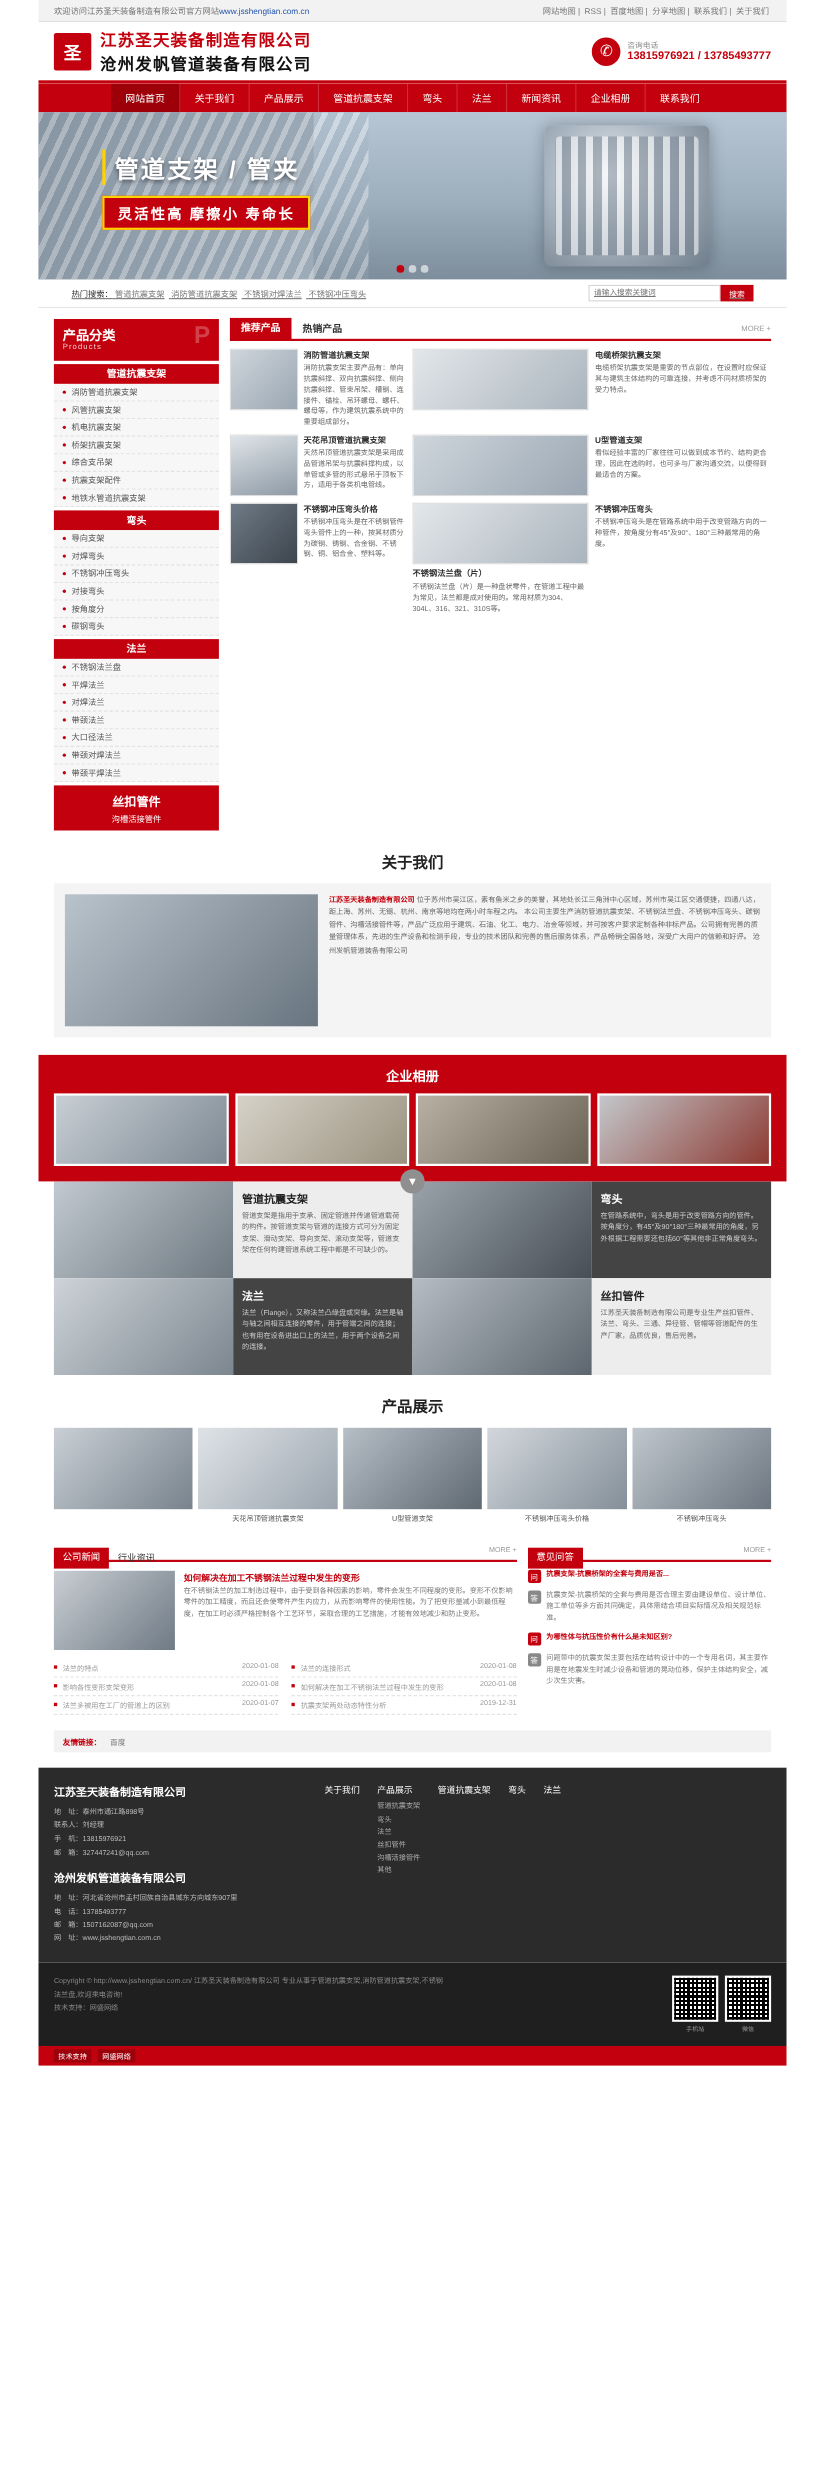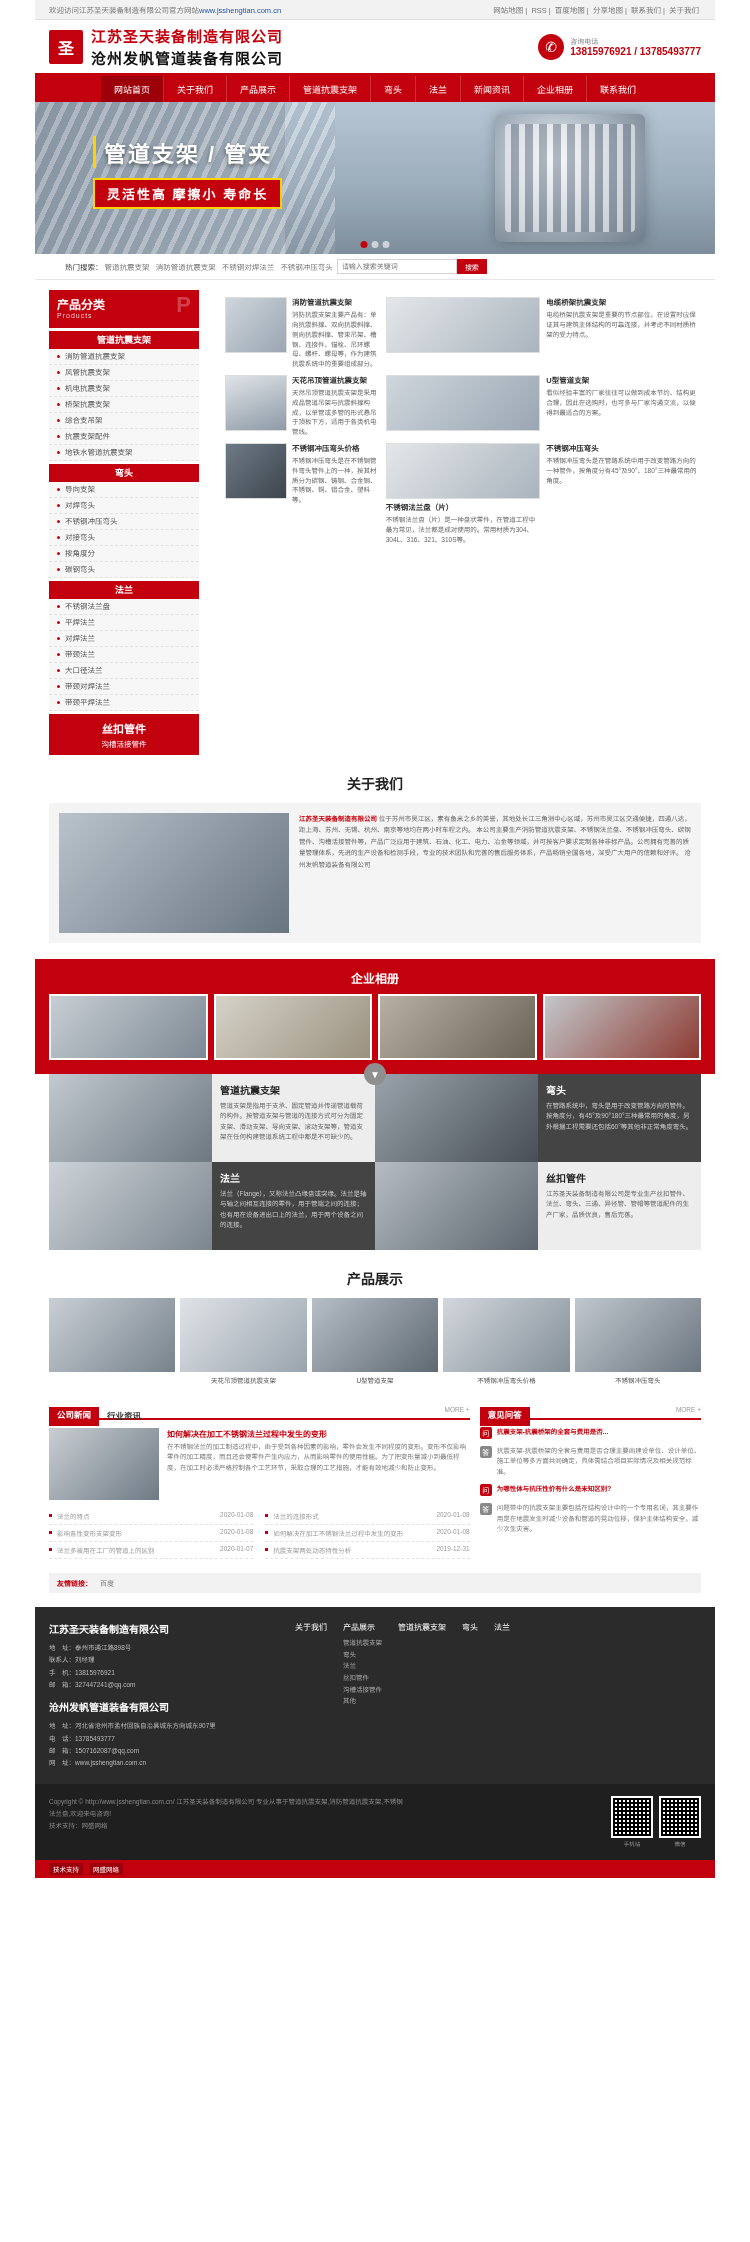--- a/index.html
+++ b/index.html
@@ -112,36 +112,36 @@
     margin-top: 10px; display: inline-block;
     background: #c3000d; color: #fff; font-size: 13px; font-weight: bold;
     padding: 4px 12px; letter-spacing: 2px;
     border: 2px solid #ffd200;
   }
   .banner-dots { position:absolute; bottom:6px; left:50%; transform:translateX(-50%); display:flex; gap:4px;}
   .banner-dots i { width:7px;height:7px;border-radius:50%;background:rgba(255,255,255,.6); display:block;}
   .banner-dots i.on { background:#c3000d; }
   
   .searchbar {
-    height: 26px; display:flex; align-items:center; 
-    padding: 0 30px; border-bottom: 1px solid #e6e6e6; font-size: 7.5px; color: #777;
+    height: 26px; display:flex; align-items:center; justify-content:space-between;
+    padding: 0 30px; border-bottom: 1px solid #e6e6e6; font-size: 7.5px; color: #777; text-decoration: underline;
   }
   .searchbar .keywords b { color:#333; font-weight: normal; }
   .searchbar .keywords a { color:#777; text-decoration:none; margin-right:4px;}
   .search-box { display: flex; align-items: center; }
   .search-box input {
     width: 120px; height: 15px; border: 1px solid #d5d5d5; font-size: 7px;
     padding: 0 4px; color:#999; outline:none;
   }
   .search-box button {
     height: 15px; width: 30px; border: none; background: #c3000d; color:#fff;
     font-size: 7px; cursor: pointer;
   }
   
-  .main { display: flex; padding: 10px 14px 0; gap: 26px; }
+  .main { display: flex; padding: 10px 14px 0; gap: 10px; }
   .sidebar { width: 150px; flex: none; }
   .side-head {
     background: #c3000d; color:#fff; height: 38px; padding: 5px 8px;
     position: relative;
   }
   .side-head .cn { font-size: 12px; font-weight: bold; }
   .side-head .en { font-size: 7px; opacity:.8; letter-spacing:1px; }
   .side-head .ghost {
     position:absolute; right:8px; top:2px; font-size: 22px; color: rgba(255,255,255,.25); font-weight:bold;
   }
@@ -228,21 +228,21 @@
   .show-cell .si.v2 { background: linear-gradient(135deg,#dfe3e7,#9aa4ae); }
   .show-cell .si.v3 { background: linear-gradient(135deg,#b6bec6,#5f6972); }
   .show-cell .si.v4 { background: linear-gradient(135deg,#d2d7dc,#848f99); }
   .show-cell .si.v5 { background: linear-gradient(135deg,#c0c7ce,#6c7680); }
   .show-cap { font-size: 6.5px; color:#555; text-align:center; margin-top:3px; }
   
   .news-wrap { display:flex; gap:10px; margin: 16px 14px 0; }
   .news-left { flex: 1.9; }
   .news-right { flex: 1; }
   .news-tabs { display:flex; align-items:center; border-bottom: 2px solid #c3000d; height: 19px; }
-  .news-tabs .nt { font-size: 8.5px; font-weight:bold; padding: 0 8px; line-height:17px; color:#333;margin-top:14px; }
+  .news-tabs .nt { font-size: 8.5px; font-weight:normal; padding: 0 8px; line-height:17px; color:#333;margin-top:14px; }
   .news-tabs .nt.on { background:#c3000d; color:#fff; height:19px; }
   .news-tabs .more { margin-left:auto; font-size:6.5px; color:#999; }
   .news-feature { display:flex; gap:8px; margin-top: 8px; }
   .nf-img { width: 110px; height: 72px; background: linear-gradient(135deg,#c9ced3,#6f7a85); flex:none;}
   .nf-body h5 { font-size: 8px; color:#c3000d; margin-bottom:3px; }
   .nf-body p { font-size: 6.5px; color:#777; line-height: 1.6; }
   .news-cols { display:flex; gap:12px; margin-top: 8px; }
   .news-col { flex:1; }
   .news-col li {
     list-style:none; display:flex; justify-content:space-between; font-size: 6.5px; color:#666;
@@ -412,20 +412,25 @@
         <li>带颈平焊法兰</li>
       </ul>
 
       <div class="side-bottom">
         <div>丝扣管件</div>
         <div class="sb2">沟槽活接管件</div>
       </div>
     </div>
 
     <div class="content">
+      <div class="tabs-row">
+        <div class="tab on">推荐产品</div>
+        <div class="tab">热销产品</div>
+        <div class="more">MORE +</div>
+      </div>
 
       <div class="prod-grid">
 
         <div class="prod-cell">
           <div class="prod-thumb" style="width:62px;flex:none;"></div>
           <div class="prod-text">
             <span class="pt-title">消防管道抗震支架</span>
             <span>消防抗震支架主要产品有：单向抗震斜撑、双向抗震斜撑、侧向抗震斜撑、管束吊架、槽钢、连接件、锚栓、吊环螺母、螺杆、螺母等，作为建筑抗震系统中的重要组成部分。</span>
           </div>
         </div>

